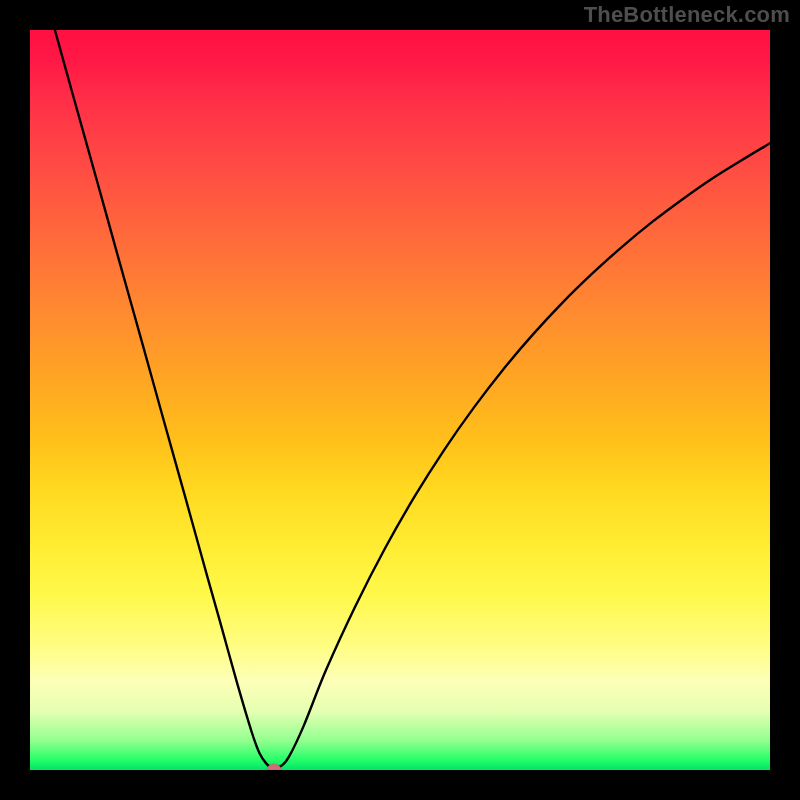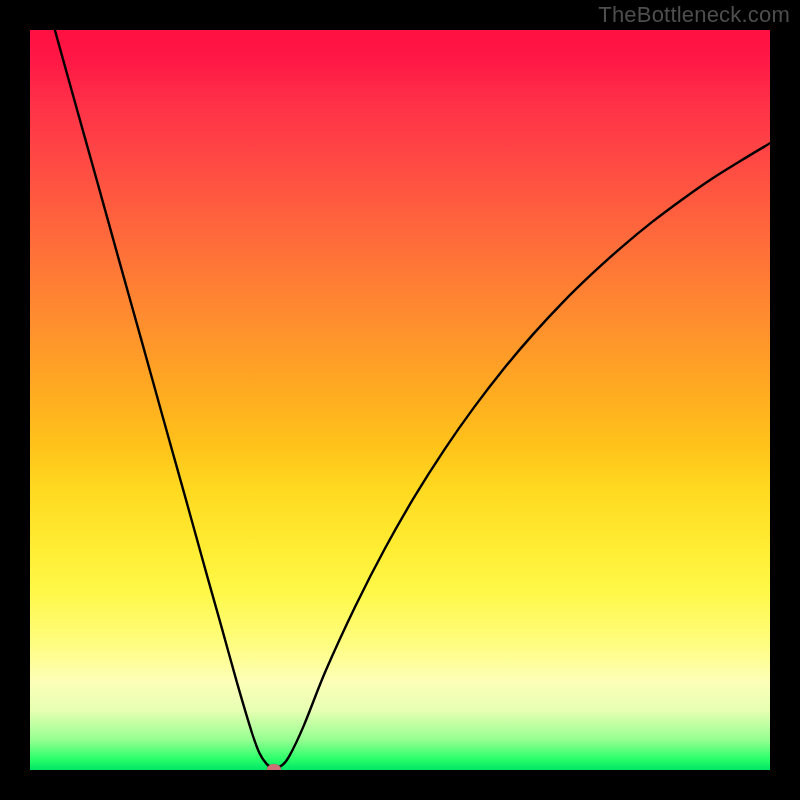--- a/index.html
+++ b/index.html
@@ -16,21 +16,21 @@
     width: 800px;
     height: 800px;
     background: #000;
   }
   .watermark {
     position: absolute;
     top: 2px;
     right: 10px;
     color: #4e4e4e;
     font-size: 22px;
-    font-weight: 400;
+    font-weight: 700;
     letter-spacing: 0.2px;
     z-index: 10;
     text-align: right;
   }
   .plot-area {
     position: absolute;
     left: 30px;
     top: 30px;
     width: 740px;
     height: 740px;

